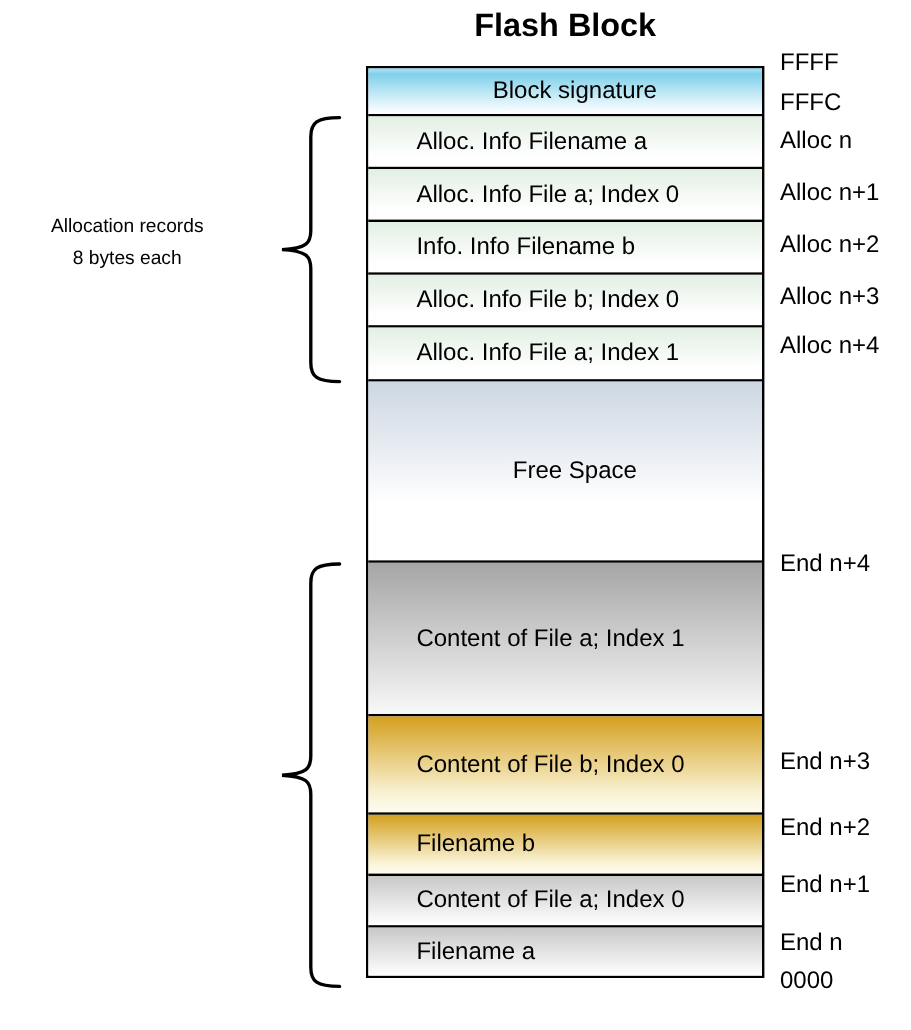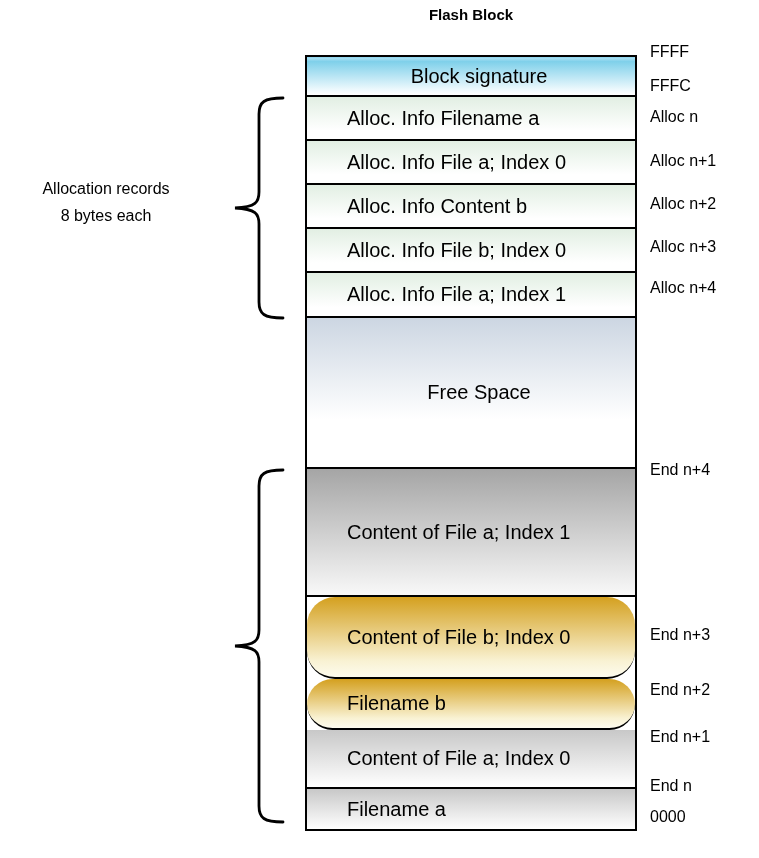--- a/index.html
+++ b/index.html
@@ -2,44 +2,44 @@
 <html><head>
 <meta charset="utf-8">
 <style>
   html,body{margin:0;padding:0;background:#fff;}
   .canvas{
     position:relative;width:759px;height:858px;background:#ffffff;
     font-family:"Liberation Sans",sans-serif;color:#000;overflow:hidden;
   }
   .title{
     position:absolute;left:305px;top:6px;width:332px;text-align:center;
-    font-size:15px;font-weight:bold;white-space:nowrap;
+    font-size:27px;font-weight:bold;white-space:nowrap;
   }
   .stack{
     position:absolute;left:305px;top:55px;width:332px;
     border:2px solid #000;box-sizing:border-box;background:#fff;
   }
   .seg{
     box-sizing:border-box;border-bottom:2px solid #000;
     font-size:20px;display:flex;align-items:center;padding-left:40px;
     white-space:nowrap;overflow:hidden;
   }
   .seg:last-child{border-bottom:none;}
   .seg.center{justify-content:center;padding-left:16px;}
   .s0{height:40px}.s1{height:44px}.s2{height:44px}.s3{height:44px}.s4{height:44px}
   .s5{height:45px}.s6{height:151px}.s7{height:128px}.s8{height:82px}.s9{height:51px}
-  .s10{height:59px}.s11{height:40px}
+  .s10{height:43px}.s11{height:40px}
   .g-sig{background:linear-gradient(180deg,#8ad4ed 0%,#a5def2 4%,#7fd0ea 12%,#eef9fd 86%,#ffffff 100%);}
   .g-alloc{background:linear-gradient(180deg,#e2efe3 0%,#ffffff 80%);}
   .g-free{background:linear-gradient(180deg,#ccd6e2 0%,#ffffff 68%);}
   .g-graylg{background:linear-gradient(180deg,#a5a5a5 0%,#f8f8f8 100%);}
-  .g-gold{background:linear-gradient(180deg,#d4a01f 0%,#f9f2d3 80%,#fdfbee 100%);border-radius:28px;}
+  .g-gold{background:linear-gradient(180deg,#d4a01f 0%,#f9f2d3 80%,#fdfbee 100%);}
   .g-graysm{background:linear-gradient(180deg,#c8c8c8 0%,#ffffff 100%);}
   .addr{
-    position:absolute;left:650px;font-size:16px;line-height:26px;white-space:nowrap;
+    position:absolute;left:650px;font-size:20px;line-height:26px;white-space:nowrap;
   }
   .r0{top:39px}.r1{top:73px}.r2{top:104px}.r3{top:148px}.r4{top:191px}.r5{top:234px}
   .r6{top:275px}.r7{top:457px}.r8{top:622px}.r9{top:677px}.r10{top:724px}
   .r11{top:773px}.r12{top:804px}
   .note{
     position:absolute;text-align:center;font-size:16px;line-height:27px;white-space:nowrap;
   }
   .note span{display:block;}
   #note-alloc{left:0;top:175px;width:212px;}
   #note-frag{left:0;top:610px;width:216px;}
@@ -52,21 +52,21 @@
 <body>
 
 <div class="canvas">
 
   <div class="title">Flash Block</div>
 
   <div class="stack">
     <div class="seg s0 center g-sig">Block signature</div>
     <div class="seg s1 g-alloc">Alloc. Info Filename a</div>
     <div class="seg s2 g-alloc">Alloc. Info File a; Index 0</div>
-    <div class="seg s3 g-alloc">Alloc. Info Content b</div>
+    <div class="seg s3 g-alloc">Info. Info Filename b</div>
     <div class="seg s4 g-alloc">Alloc. Info File b; Index 0</div>
     <div class="seg s5 g-alloc">Alloc. Info File a; Index 1</div>
     <div class="seg s6 center g-free">Free Space</div>
     <div class="seg s7 g-graylg">Content of File a; Index 1</div>
     <div class="seg s8 g-gold">Content of File b; Index 0</div>
     <div class="seg s9 g-gold">Filename b</div>
     <div class="seg s10 g-graysm">Content of File a; Index 0</div>
     <div class="seg s11 g-graysm">Filename a</div>
   </div>
 

